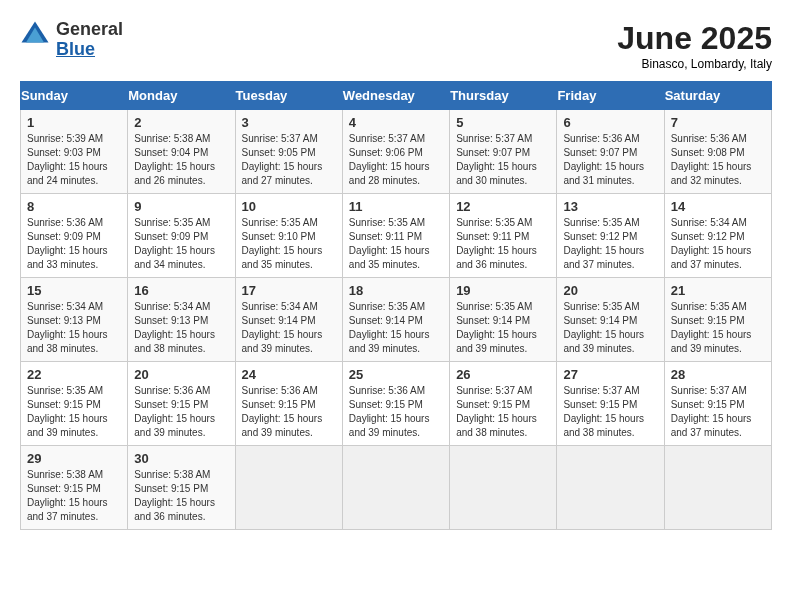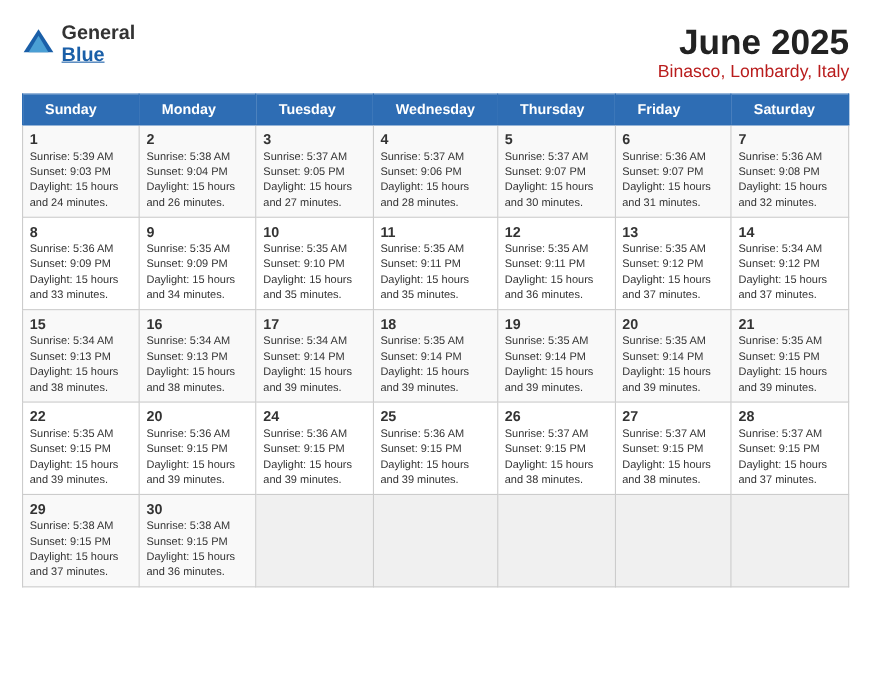--- a/index.html
+++ b/index.html
@@ -11,21 +11,21 @@
       padding: 20px;
     }
     .header {
       display: flex;
       justify-content: space-between;
       align-items: flex-start;
       margin-bottom: 10px;
     }
     .logo {
       display: flex;
-      align-items: center;
+      align-items: flex-start;
       gap: 6px;
     }
     .logo-text {
       font-size: 18px;
       font-weight: bold;
       line-height: 1.1;
     }
     .logo-general { color: #333; }
     .logo-blue { color: #1a5fa8; text-decoration: underline; }
     .logo-icon {
@@ -34,33 +34,33 @@
     }
     .title-block {
       text-align: right;
     }
     .month-title {
       font-size: 32px;
       font-weight: bold;
       color: #222;
     }
     .location {
-      font-size: 16px;
-      color: #b91c1c;
+      font-size: 12px;
+      color: #000000;
     }
     table {
       width: 100%;
       border-collapse: collapse;
       font-size: 11px;
     }
     thead tr th {
       background-color: #2e6db4;
       color: #fff;
       text-align: left;
-      padding: 6px 20px;
+      padding: 6px 0;
       font-size: 13px;
       font-weight: bold;
       border: 1px solid #2e6db4;
     }
     tbody tr td {
       border: 1px solid #ccc;
       vertical-align: top;
       padding: 5px 6px;
       background: #fff;
       color: #333;

